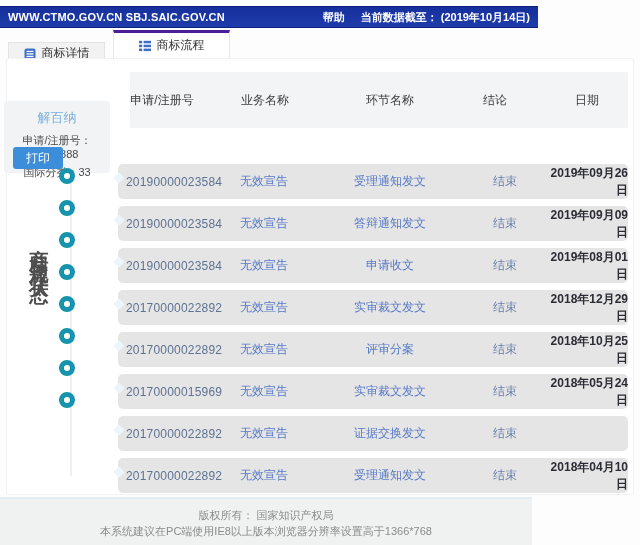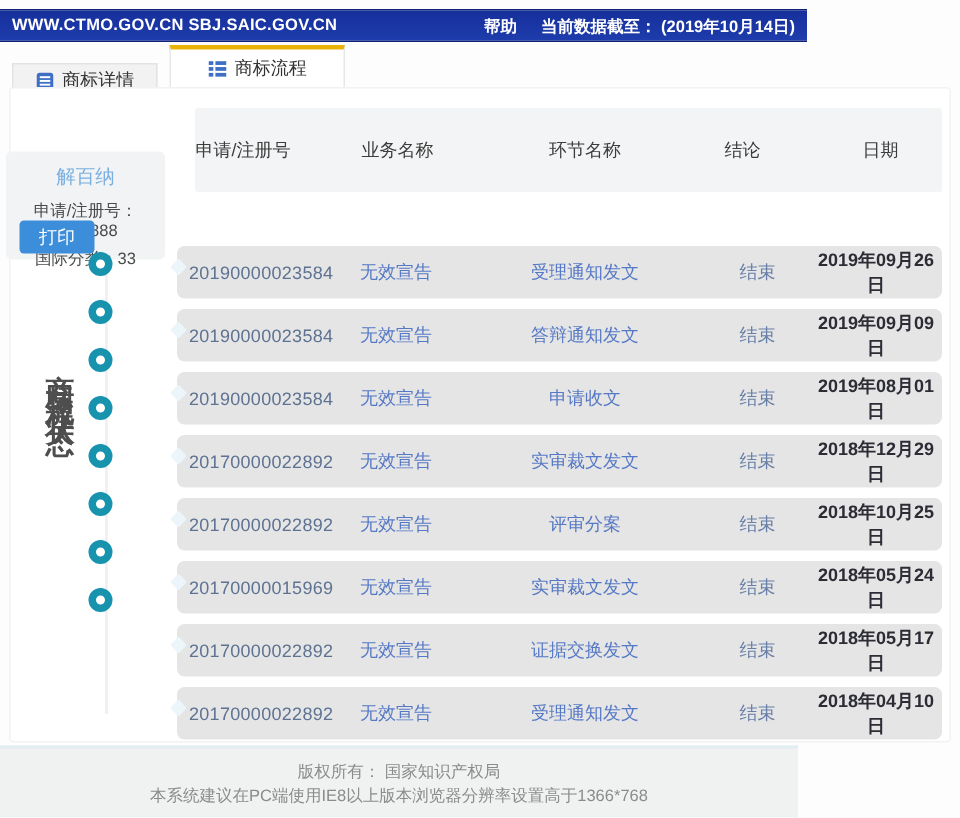--- a/index.html
+++ b/index.html
@@ -14,21 +14,21 @@
   .topbar .right { display:flex; align-items:center; gap:16px; }
   .topbar .right span { color:#fff; font-size:11px; font-weight:bold; }
   .topbar .help { cursor:pointer; }
 
   
   .tab { position:absolute; display:flex; align-items:center; justify-content:center; gap:6px;
     font-size:12px; color:#333; cursor:pointer; }
   .tab-details { left:8px; top:42px; width:97px; height:22px; background:#f2f2f2;
     border:1px solid #e3e3e3; border-bottom:none; }
   .tab-process { left:113px; top:30px; width:117px; height:28px; background:#fff;
-    border:1px solid #e7e7e7; border-top:3px solid #eab308; border-bottom:none; }
+    border:1px solid #e7e7e7; border-top:3px solid #4c1d95; border-bottom:none; }
   .tab svg { display:block; }
 
   
   .content-panel { position:absolute; left:6px; top:58px; width:628px; height:437px;
     background:#fff; border:1px solid #f0f2f3; border-radius:3px; }
 
   
   .tm-card { position:absolute; left:4px; top:68px; width:106px; height:72px;
     background:#f1f3f4; border-radius:4px; text-align:center; padding-top:8px;margin-top:33px; }
   .tm-card .name { color:#7cb0e2; font-size:13px; margin-bottom:6px; }
@@ -60,21 +60,21 @@
     flex-direction:column; gap:7px; }
   .row-card { position:relative; width:510px; height:35px; background:#e5e5e5;
     border-radius:5px; display:flex; align-items:center; }
   .row-card::before { content:""; position:absolute; left:-3px; top:10px; width:8px; height:8px;
     background:#ecf5fa; transform:rotate(45deg); border-radius:1px; }
   .row-card span { font-size:12px; }
   .c-regno { width:100px; padding-left:8px; color:#5e7292; letter-spacing:.2px; }
   .c-biz { width:92px; text-align:center; color:#5679c5; }
   .c-stage { width:160px; text-align:center; color:#5679c5; }
   .c-result { width:70px; text-align:center; color:#687fa8; }
-  .c-date { flex:1; text-align:center; color:#2c2c35; font-weight:bold; }
+  .c-date { flex:1; text-align:right; color:#2c2c35; font-weight:bold; }
 
   
   .footer { position:absolute; left:0; top:497px; width:532px; height:48px;
     background:#f0f1f1; border-top:2px solid #e2ecf3; text-align:center; padding-top:8px; }
   .footer div { font-size:11px; color:#8b8b8b; line-height:16px; }
 </style>
 </head>
 <body>
 
 <div class="page">
@@ -185,21 +185,20 @@
       <span class="c-biz">无效宣告</span>
       <span class="c-stage">实审裁文发文</span>
       <span class="c-result">结束</span>
       <span class="c-date">2018年05月24日</span>
     </div>
     <div class="row-card">
       <span class="c-regno">20170000022892</span>
       <span class="c-biz">无效宣告</span>
       <span class="c-stage">证据交换发文</span>
       <span class="c-result">结束</span>
-      <span class="c-date">2018年05月17日</span>
     </div>
     <div class="row-card">
       <span class="c-regno">20170000022892</span>
       <span class="c-biz">无效宣告</span>
       <span class="c-stage">受理通知发文</span>
       <span class="c-result">结束</span>
       <span class="c-date">2018年04月10日</span>
     </div>
   </div>
 

